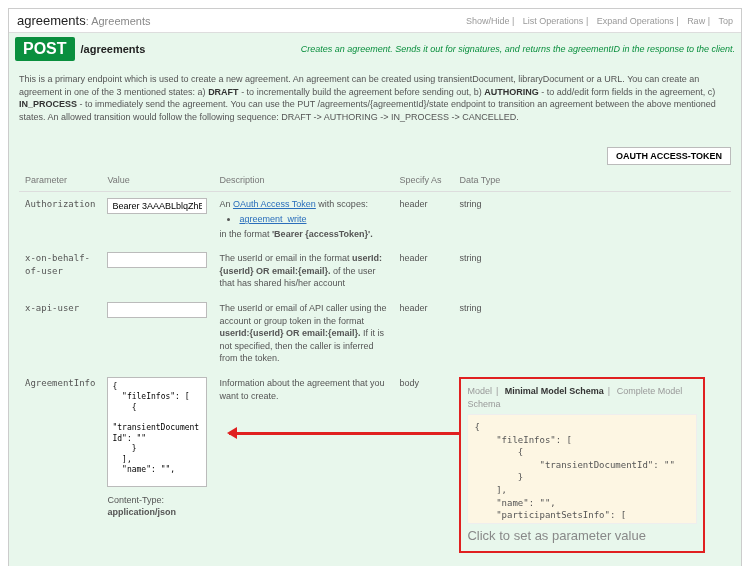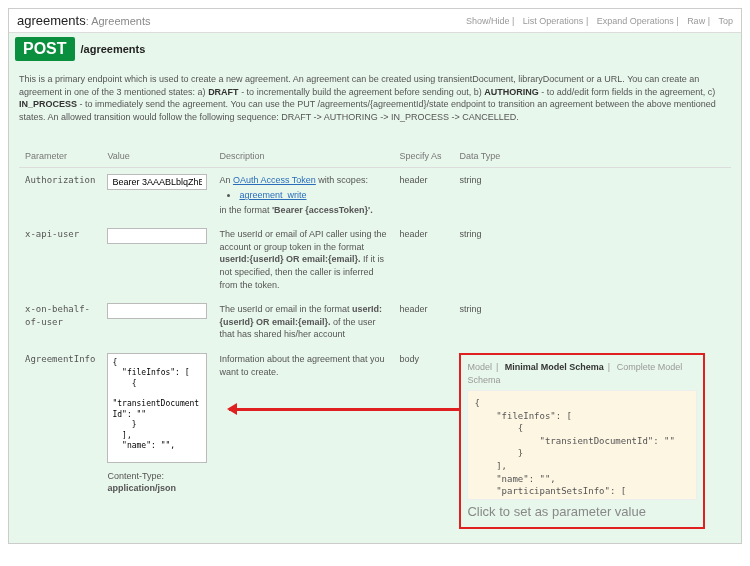--- a/index.html
+++ b/index.html
@@ -54,27 +54,31 @@
       <span>Expand Operations</span> |
       <span>Raw</span> |
       <span>Top</span>
     </div>
   </div>
 
   <div class="op">
     <div class="op-bar">
       <span class="badge">POST</span>
       <span class="path">/agreements</span>
+      <span class="op-desc">Creates an agreement. Sends it out for signatures, and returns the agreementID in the response to the client.</span>
     </div>
 
     <div class="body">
       <div class="notes">
         <span>This is a primary endpoint which is used to create a new agreement. An agreement can be created using transientDocument, libraryDocument or a URL. You can create an agreement in one of the 3 mentioned states: a) </span><b>DRAFT</b><span> - to incrementally build the agreement before sending out, b) </span><b>AUTHORING</b><span> - to add/edit form fields in the agreement, c) </span><b>IN_PROCESS</b><span> - to immediately send the agreement. You can use the PUT /agreements/{agreementId}/state endpoint to transition an agreement between the above mentioned states. An allowed transition would follow the following sequence: DRAFT -&gt; AUTHORING -&gt; IN_PROCESS -&gt; CANCELLED.</span>
       </div>
 
+      <div class="oauth-row">
+        <button class="oauth-btn">OAUTH ACCESS-TOKEN</button>
+      </div>
 
       <table class="params">
         <thead>
           <tr>
             <th style="width:80px">Parameter</th>
             <th style="width:110px">Value</th>
             <th style="width:180px">Description</th>
             <th style="width:60px">Specify As</th>
             <th>Data Type</th>
           </tr>
@@ -87,30 +91,30 @@
               <span>An </span><a class="lk">OAuth Access Token</a><span> with scopes:</span>
               <ul style="margin:2px 0 2px 20px;">
                   <li><a class="lk">agreement_write</a></li>
                 </ul>
               <span>in the format </span><b>'Bearer {accessToken}'.</b>
             </td>
             <td>header</td>
             <td>string</td>
           </tr>
           <tr>
-            <td class="pname">x-api-user</td>
+            <td class="pname">x-on-behalf-of-user</td>
             <td><input class="txt" style=""></td>
-            <td><span>The userId or email of API caller using the account or group token in the format </span><b>userId:{userId} OR email:{email}.</b><span> If it is not specified, then the caller is inferred from the token.</span></td>
+            <td><span>The userId or email in the format </span><b>userId:{userId} OR email:{email}.</b><span> of the user that has shared his/her account</span></td>
             <td>header</td>
             <td>string</td>
           </tr>
           <tr>
-            <td class="pname">x-on-behalf-of-user</td>
+            <td class="pname">x-api-user</td>
             <td><input class="txt" style=""></td>
-            <td><span>The userId or email in the format </span><b>userId:{userId} OR email:{email}.</b><span> of the user that has shared his/her account</span></td>
+            <td><span>The userId or email of API caller using the account or group token in the format </span><b>userId:{userId} OR email:{email}.</b><span> If it is not specified, then the caller is inferred from the token.</span></td>
             <td>header</td>
             <td>string</td>
           </tr>
           <tr>
             <td class="pname">AgreementInfo</td>
             <td>
               <textarea class="code" style="">{
   "fileInfos": [
     {
       "transientDocumentId": ""

